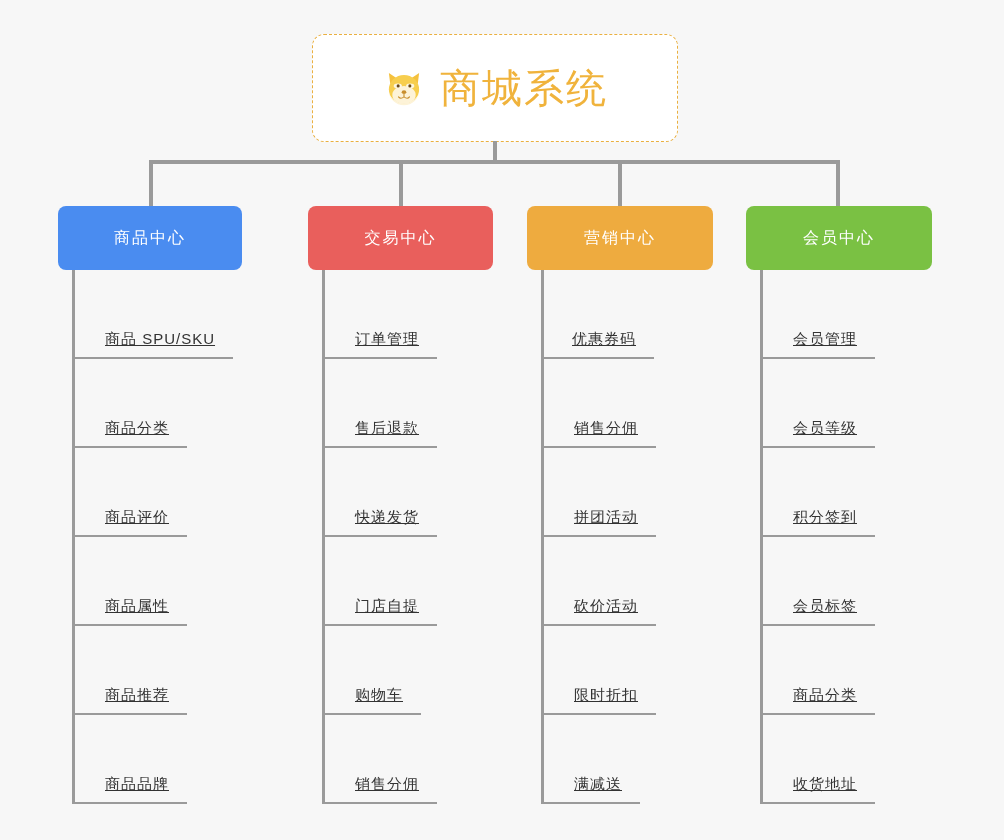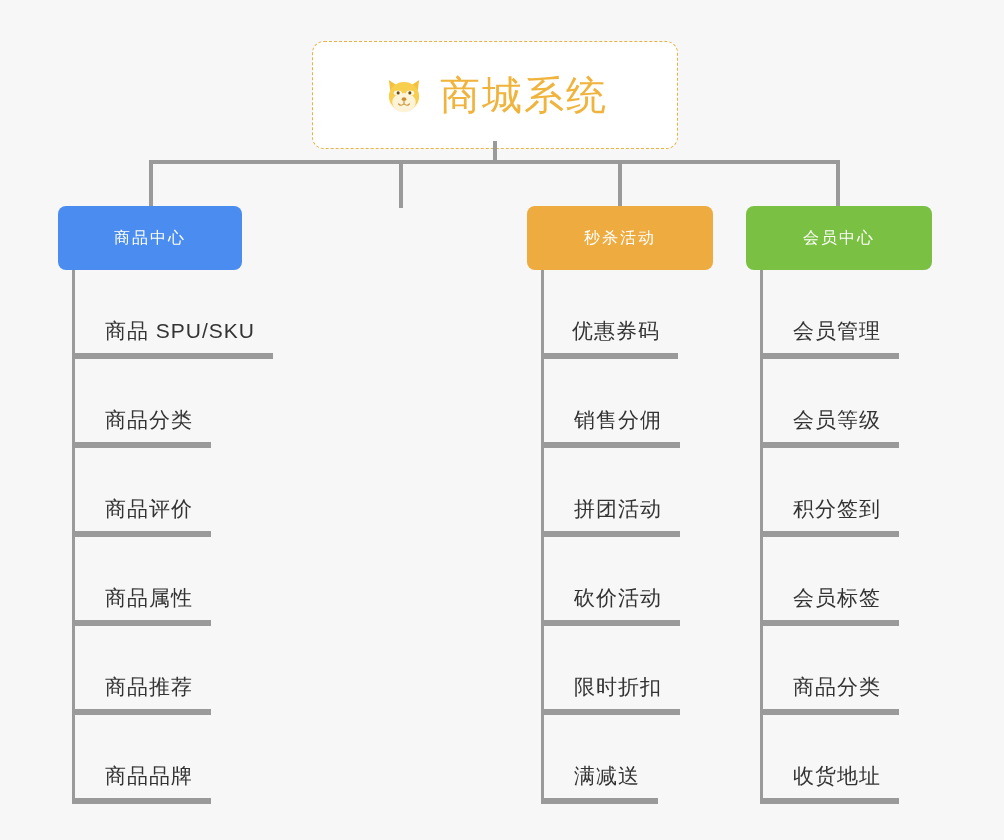--- a/index.html
+++ b/index.html
@@ -19,21 +19,21 @@
   #mindmap {
     position: relative;
     width: 1004px;
     height: 840px;
   }
 
   
   .root-node {
     position: absolute;
     left: 312px;
-    top: 41px;
+    top: 34px;
     width: 366px;
     height: 108px;
     background: #ffffff;
     border: 1px dashed #eab040;
     border-radius: 12px;
     box-sizing: border-box;
     display: flex;
     align-items: center;
     justify-content: center;
     gap: 14px;
@@ -101,26 +101,27 @@
   }
   .leaf {
     position: relative;
     height: 89px;
     display: flex;
     align-items: flex-end;
     box-sizing: border-box;
   }
   .leaf-inner {
     display: inline-block;
-    border-bottom: 6px solid #a3a3a3;
+    border-bottom: 2px solid #a3a3a3;
     padding: 0 18px 8px 30px;
-    font-size: 21px;
+    font-size: 15px;
     color: #333333;
     white-space: nowrap;
     letter-spacing: 1px;
+    text-decoration: underline;
   }
 </style>
 </head>
 <body style="background: rgb(247, 247, 247);">
 
 <div id="mindmap">
 
   <div class="root-node" style="border-color: rgb(234, 176, 64); background: rgb(255, 255, 255);">
     <span class="root-emoji">
       <svg width="44" height="44" viewBox="0 0 64 64" aria-hidden="true">
@@ -166,24 +167,49 @@
         </div>
       <div class="leaf">
           <span class="leaf-inner" style="border-bottom-color: rgb(154, 154, 154); color: rgb(51, 51, 51);">商品推荐</span>
         </div>
       <div class="leaf">
           <span class="leaf-inner" style="border-bottom-color: rgb(154, 154, 154); color: rgb(51, 51, 51);">商品品牌</span>
         </div>
     </div>
   </div>
 
+  <div class="column" style="left:308px;width:185px;">
+    <div class="cat-box" style="background: rgb(233, 95, 92);">
+      <span>交易中心</span>
+    </div>
+    <div class="branch" style="border-left-color: rgb(154, 154, 154);">
+      <div class="leaf">
+          <span class="leaf-inner" style="border-bottom-color: rgb(154, 154, 154); color: rgb(51, 51, 51);">订单管理</span>
+        </div>
+      <div class="leaf">
+          <span class="leaf-inner" style="border-bottom-color: rgb(154, 154, 154); color: rgb(51, 51, 51);">售后退款</span>
+        </div>
+      <div class="leaf">
+          <span class="leaf-inner" style="border-bottom-color: rgb(154, 154, 154); color: rgb(51, 51, 51);">快递发货</span>
+        </div>
+      <div class="leaf">
+          <span class="leaf-inner" style="border-bottom-color: rgb(154, 154, 154); color: rgb(51, 51, 51);">门店自提</span>
+        </div>
+      <div class="leaf">
+          <span class="leaf-inner" style="border-bottom-color: rgb(154, 154, 154); color: rgb(51, 51, 51);">购物车</span>
+        </div>
+      <div class="leaf">
+          <span class="leaf-inner" style="border-bottom-color: rgb(154, 154, 154); color: rgb(51, 51, 51);">销售分佣</span>
+        </div>
+    </div>
+  </div>
 
   <div class="column" style="left:527px;width:186px;">
     <div class="cat-box" style="background: rgb(238, 171, 63);">
-      <span>秒杀活动</span>
+      <span>营销中心</span>
     </div>
     <div class="branch" style="border-left-color: rgb(154, 154, 154);">
       <div class="leaf">
           <span class="leaf-inner" style="border-bottom-color: rgb(154, 154, 154); color: rgb(51, 51, 51); padding-left: 28px;">优惠券码</span>
         </div>
       <div class="leaf">
           <span class="leaf-inner" style="border-bottom-color: rgb(154, 154, 154); color: rgb(51, 51, 51);">销售分佣</span>
         </div>
       <div class="leaf">
           <span class="leaf-inner" style="border-bottom-color: rgb(154, 154, 154); color: rgb(51, 51, 51);">拼团活动</span>

